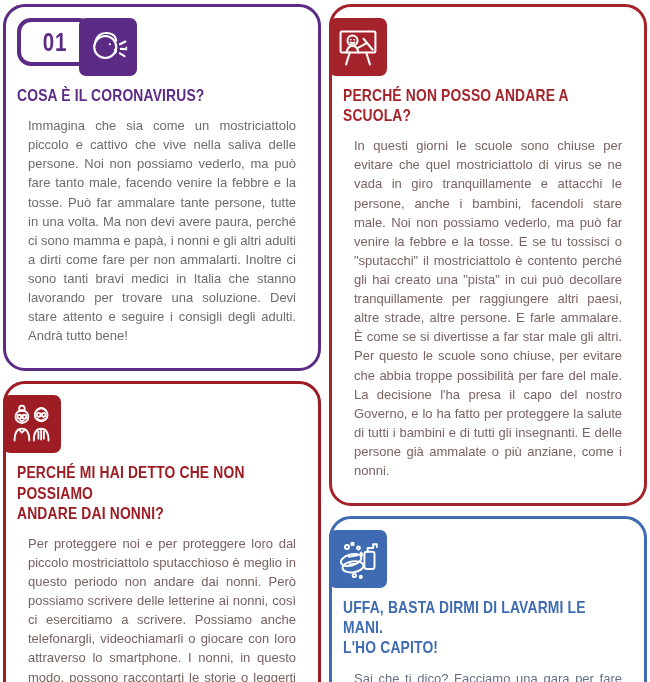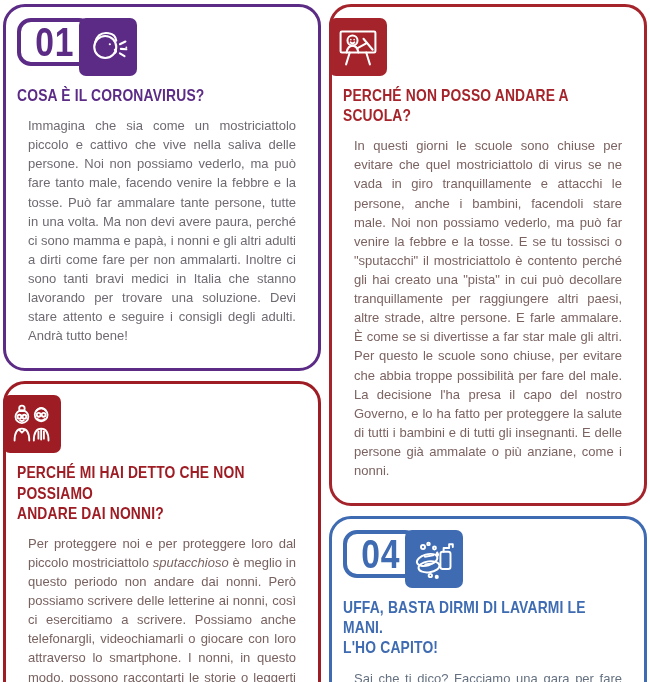--- a/index.html
+++ b/index.html
@@ -19,21 +19,21 @@
     box-sizing:border-box;
   }
 
   .badge{display:flex;align-items:flex-start;margin:2px 0 9px 0}
   .num{
     border:4px solid var(--accent);
     border-radius:14px;
     background:#fff;color:var(--accent);
     width:76px;height:48px;box-sizing:border-box;
     display:flex;align-items:center;justify-content:center;
-    font-weight:bold;font-size:41px;
+    font-weight:bold;font-size:25px;
   }
   .num span{display:inline-block;transform:scaleX(.82);letter-spacing:1px}
   .icon-box{
     margin-left:-14px;margin-top:0;
     width:58px;height:58px;border-radius:7px;
     background:var(--accent);
     display:flex;align-items:center;justify-content:center;
     position:relative;z-index:1;
   }
   .icon-box svg{display:block}
@@ -47,21 +47,21 @@
     transform:scaleX(.84);transform-origin:0 50%;
     white-space:pre-line;
   }
 
   .card-body{
     margin:11px;
     font-size:13px;line-height:1.47;
     text-align:justify;
     color:#6e6a6a;
   }
-  .card-body .italic{font-style:italic}
+  .card-body .italic{}
 </style>
 </head>
 <body>
 
 <div class="page">
 
   <div class="col">
 
     <section class="card" style="--accent: #5b2b86;">
       <div class="badge">
@@ -131,23 +131,20 @@
             <path d="M30 15 L40 27"></path>
           </svg>
         </div>
       </div>
       <h2 class="card-title">PERCHÉ NON POSSO ANDARE A SCUOLA?</h2>
       <p class="card-body" style="color: rgb(123, 99, 97);">In questi giorni le scuole sono chiuse per evitare che quel mostriciattolo di virus se ne vada in giro tranquillamente e attacchi le persone, anche i bambini, facendoli stare male. Noi non possiamo vederlo, ma può far venire la febbre e la tosse. E se tu tossisci o "sputacchi" il mostriciattolo è contento perché gli hai creato una "pista" in cui può decollare tranquillamente per raggiungere altri paesi, altre strade, altre persone. E farle ammalare. È come se si divertisse a far star male gli altri. Per questo le scuole sono chiuse, per evitare che abbia troppe possibilità per fare del male. La decisione l'ha presa il capo del nostro Governo, e lo ha fatto per proteggere la salute di tutti i bambini e di tutti gli insegnanti. E delle persone già ammalate o più anziane, come i nonni.</p>
     </section>
 
     <section class="card" style="--accent: #3e6bb1;">
       <div class="badge">
-        <div class="num">
-            <span>04</span>
-          </div>
         <div class="icon-box">
           <svg width="44" height="44" viewBox="0 0 48 48" fill="none" stroke="#ffffff" stroke-width="2.1" stroke-linecap="round" stroke-linejoin="round">
             <rect x="31" y="16" width="11" height="19" rx="2.5"></rect>
             <path d="M34.5 16 v-4 h6 v-4 h4 v3"></path>
             <circle cx="12" cy="11" r="2.2"></circle>
             <circle cx="18" cy="7.5" r="1.4"></circle>
             <circle cx="24.5" cy="12" r="1.6"></circle>
             <path d="M27.5 17 q1.8 2.6 0 3.9 q-1.8 -1.3 0 -3.9"></path>
             <ellipse cx="16.5" cy="25" rx="11.5" ry="6" transform="rotate(-16 16.5 25)"></ellipse>
             <ellipse cx="18.5" cy="32.5" rx="11.5" ry="6" transform="rotate(-8 18.5 32.5)"></ellipse>

